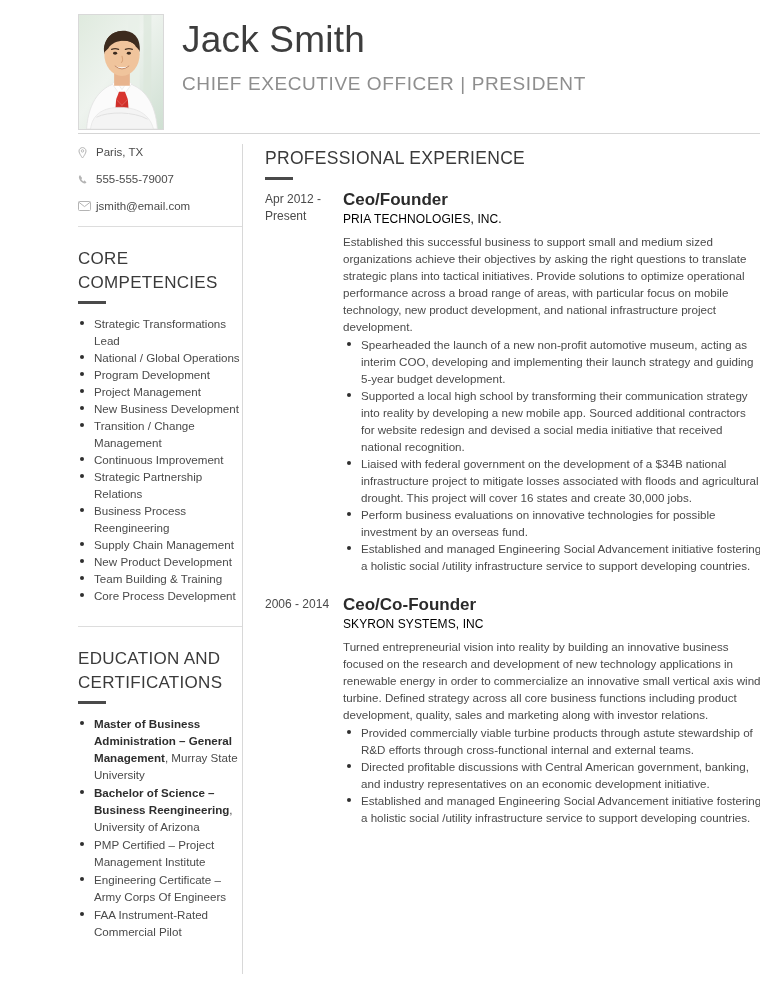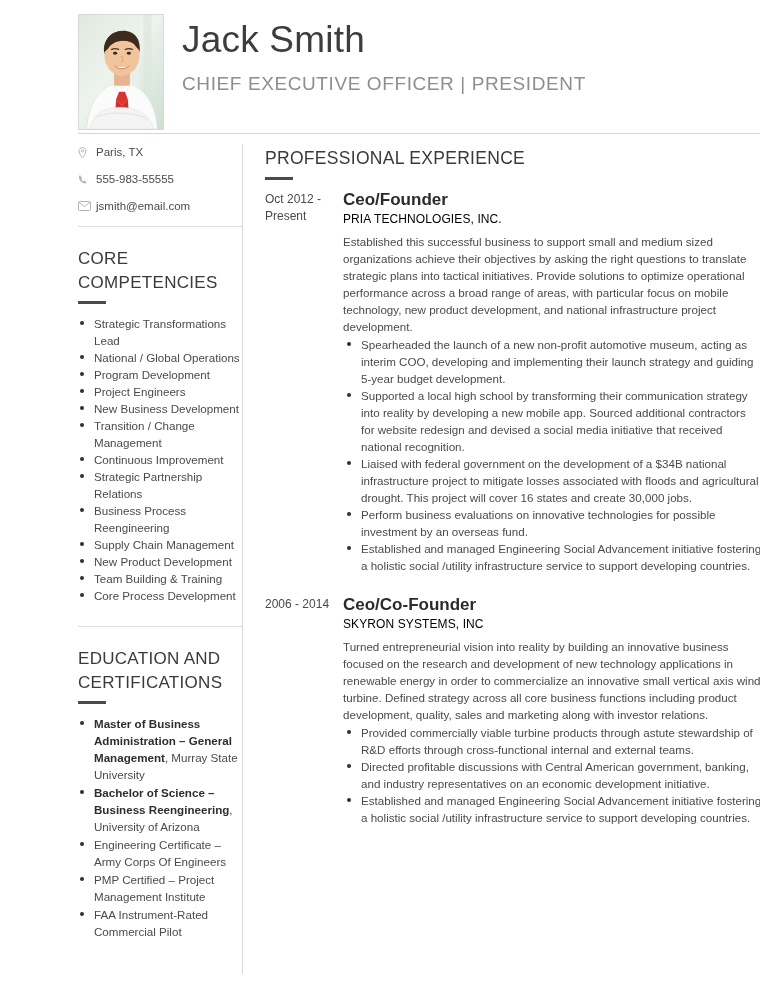--- a/index.html
+++ b/index.html
@@ -262,21 +262,21 @@
               </svg>
           </span>
           <span class="contact-text">Paris, TX</span>
         </li>
         <li class="contact-item">
           <span class="contact-icon">
             <svg width="11" height="11" viewBox="0 0 11 11">
                 <path d="M2.2 0.9C1.3 1.4 0.6 2.5 1 4c0.5 2 2 4 4 5.1 1.4 0.8 2.7 0.4 3.3-0.4 0.2-0.3 0.1-0.5-0.2-0.8L6.9 6.8C6.6 6.5 6.3 6.6 6.1 6.8L5.6 7.4C4.6 6.9 3.7 6 3.3 5l0.6-0.5C4.1 4.3 4.2 4 3.9 3.7L2.8 2.3C2.6 2 2.4 1.9 2.2 0.9z" fill="currentColor"></path>
               </svg>
           </span>
-          <span class="contact-text">555-983-55555</span>
+          <span class="contact-text">555-555-79007</span>
         </li>
         <li class="contact-item">
           <span class="contact-icon">
             <svg width="13" height="10" viewBox="0 0 13 10">
                 <rect x="0.5" y="0.5" width="12" height="9" rx="1" fill="none" stroke="currentColor" stroke-width="1"></rect>
                 <path d="M0.8 1.2 L6.5 5.6 L12.2 1.2" fill="none" stroke="currentColor" stroke-width="1"></path>
               </svg>
           </span>
           <span class="contact-text">jsmith@email.com</span>
         </li>
@@ -284,56 +284,56 @@
 
       <div class="side-rule"></div>
 
       <div>
         <div class="section-title">CORE COMPETENCIES</div>
         <div class="title-underline"></div>
         <ul class="bullets" id="cc-list">
             <li>Strategic Transformations Lead</li>
             <li>National / Global Operations</li>
             <li>Program Development</li>
-            <li>Project Engineers</li>
+            <li>Project Management</li>
             <li>New Business Development</li>
             <li>Transition / Change Management</li>
             <li>Continuous Improvement</li>
             <li>Strategic Partnership Relations</li>
             <li>Business Process Reengineering</li>
             <li>Supply Chain Management</li>
             <li>New Product Development</li>
             <li>Team Building &amp; Training</li>
             <li>Core Process Development</li>
           </ul>
       </div>
 
       <div class="side-rule" style="margin-top:22px;margin-bottom:20px;"></div>
 
       <div>
         <div class="section-title">EDUCATION AND CERTIFICATIONS</div>
         <div class="title-underline"></div>
         <ul class="bullets edu" id="edu-list">
             <li><b>Master of Business Administration – General Management</b><span>, Murray State University</span></li>
             <li><b>Bachelor of Science – Business Reengineering</b><span>, University of Arizona</span></li>
+            <li><span>PMP Certified – Project Management Institute</span></li>
             <li><span>Engineering Certificate – Army Corps Of Engineers</span></li>
-            <li><span>PMP Certified – Project Management Institute</span></li>
             <li><span>FAA Instrument-Rated Commercial Pilot</span></li>
           </ul>
       </div>
     </div>
 
     <div class="divider-v"></div>
 
     <div class="main">
       <div class="section-title">PROFESSIONAL EXPERIENCE</div>
       <div class="title-underline"></div>
       <div id="jobs">
           <div class="job">
-            <div class="job-dates">Oct 2012 - Present</div>
+            <div class="job-dates">Apr 2012 - Present</div>
             <div class="job-body">
               <div class="job-title">Ceo/Founder</div>
               <div class="job-company">PRIA TECHNOLOGIES, INC.</div>
               <div class="job-summary">Established this successful business to support small and medium sized organizations achieve their objectives by asking the right questions to translate strategic plans into tactical initiatives. Provide solutions to optimize operational performance across a broad range of areas, with particular focus on mobile technology, new product development, and national infrastructure project development.</div>
               <ul class="bullets">
                 <li>Spearheaded the launch of a new non-profit automotive museum, acting as interim COO, developing and implementing their launch strategy and guiding 5-year budget development.</li>
                 <li>Supported a local high school by transforming their communication strategy into reality by developing a new mobile app. Sourced additional contractors for website redesign and devised a social media initiative that received national recognition.</li>
                 <li>Liaised with federal government on the development of a $34B national infrastructure project to mitigate losses associated with floods and agricultural drought. This project will cover 16 states and create 30,000 jobs.</li>
                 <li>Perform business evaluations on innovative technologies for possible investment by an overseas fund.</li>
                 <li>Established and managed Engineering Social Advancement initiative fostering a holistic social /utility infrastructure service to support developing countries.</li>

